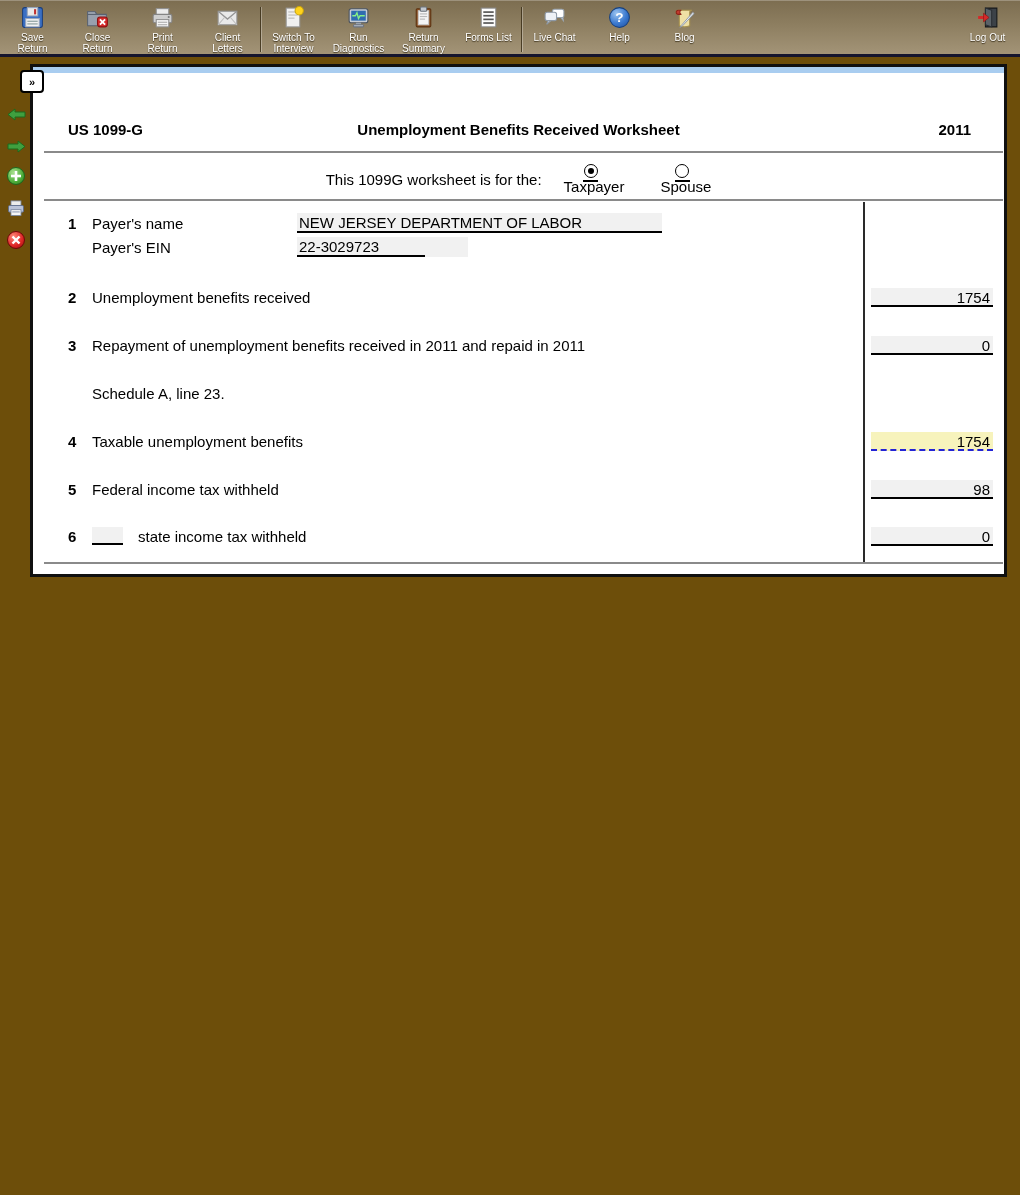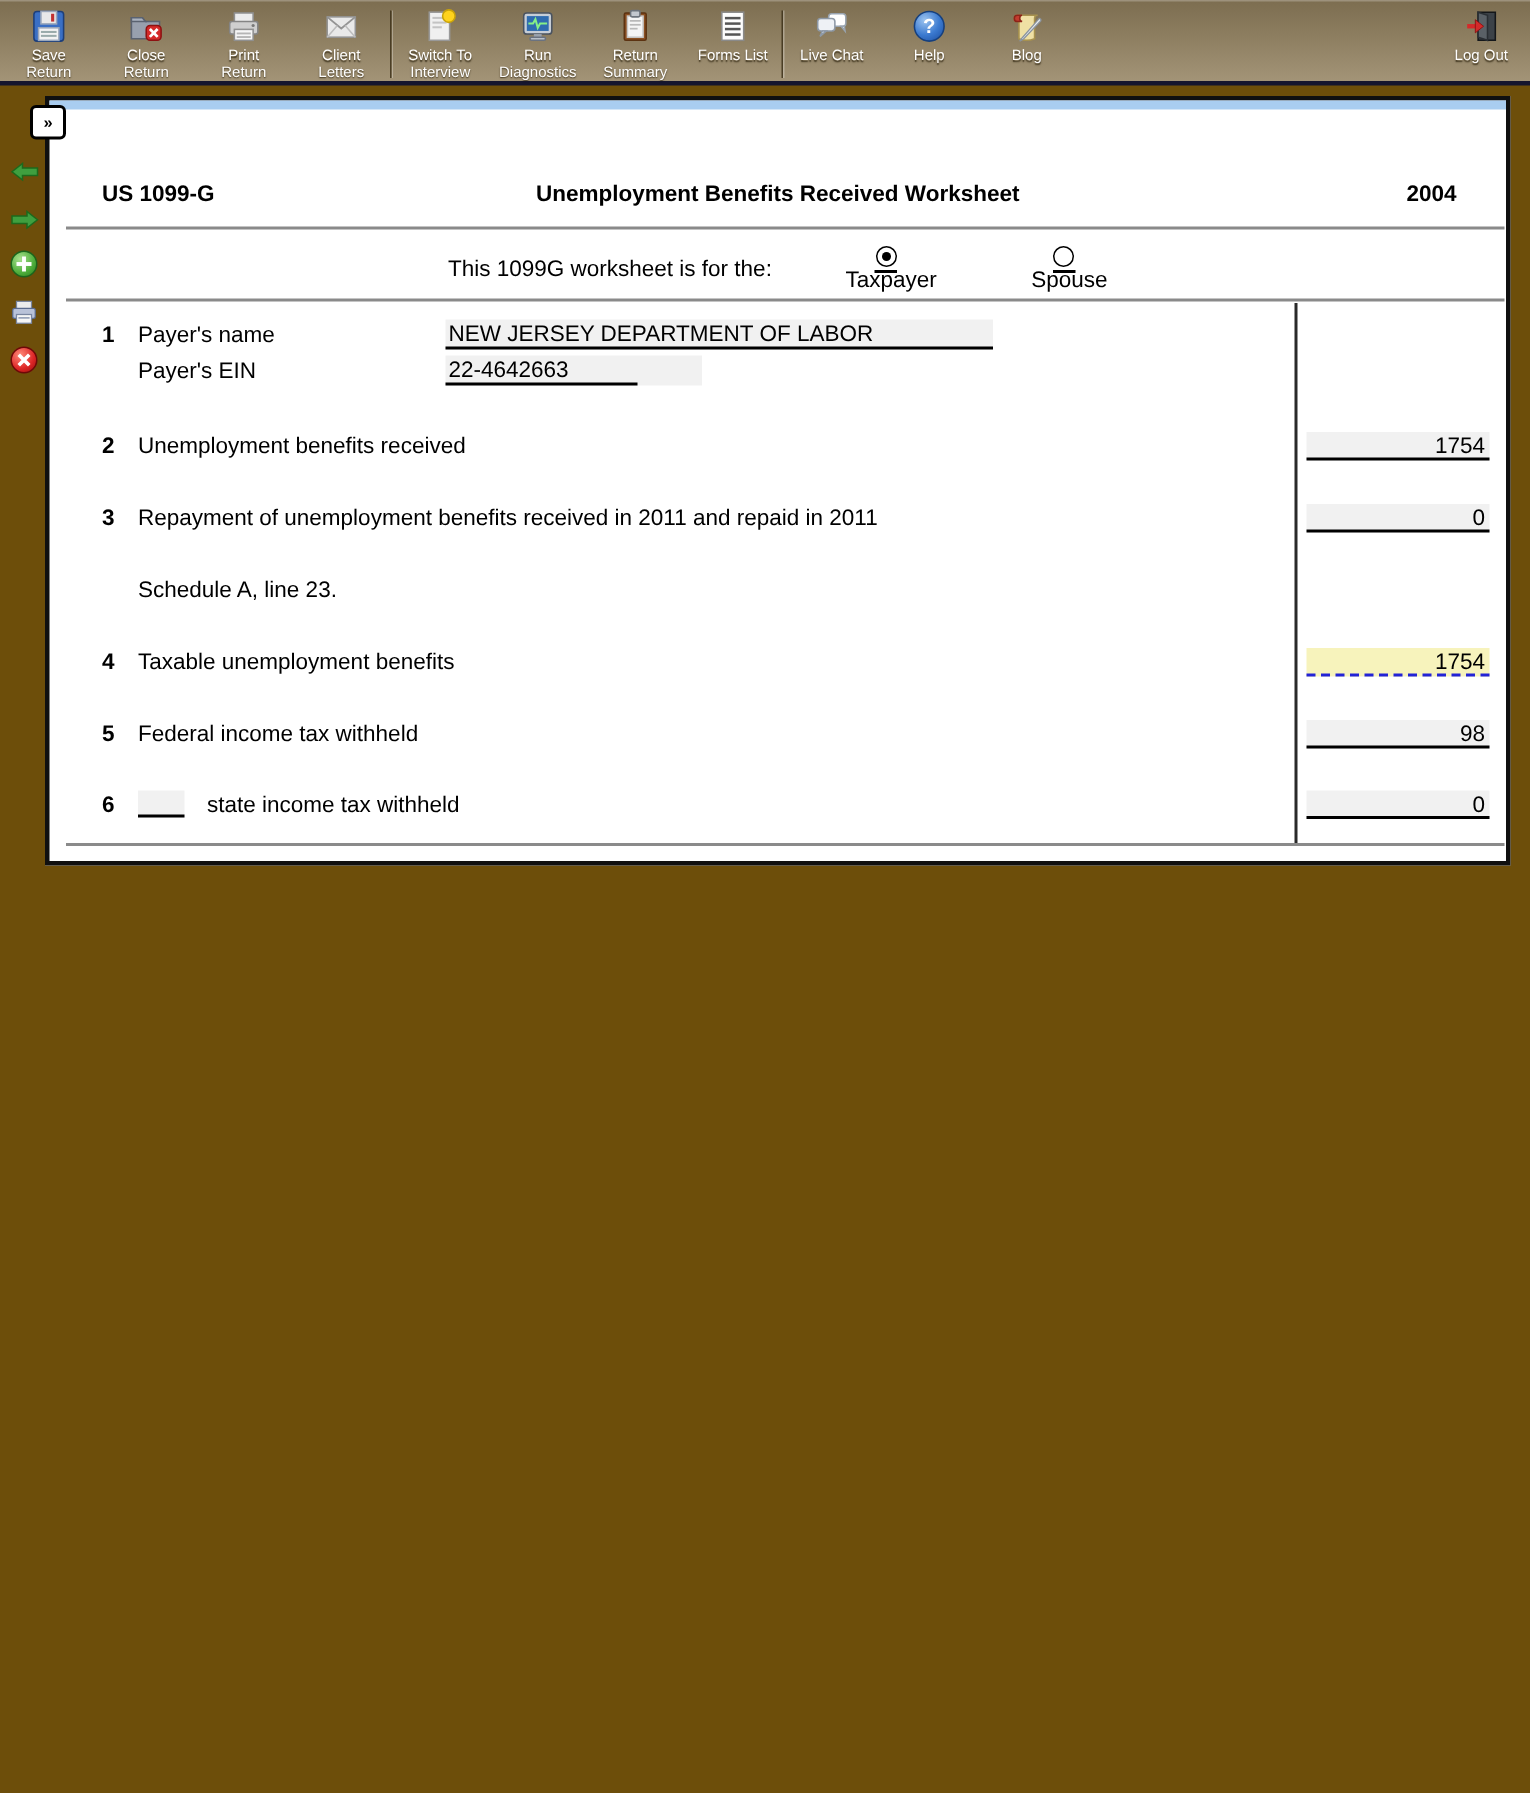--- a/index.html
+++ b/index.html
@@ -64,21 +64,21 @@
   .amt-field {
     position:absolute; left:838px; width:122px; height:19px;
     background:#f1f1f1; border-bottom:2px solid #000; box-sizing:border-box;
     font-size:15px; text-align:right; padding:1px 3px 0 16px;
   }
   .amt-field.hl { background:#f7f3bc; border-bottom:2px dashed #2323d6; }
 
   
   .selector-row {
     position:absolute; top:97px; left:0; width:100%;
-    display:flex; justify-content:center; align-items:center; font-size:15px;gap:27px;
+    display:flex; justify-content:center; align-items:center; font-size:15px;
   }
   .radio-group { display:inline-flex; align-items:center; cursor:pointer;flex-direction:column; }
   .radio {
     position:relative; display:inline-block; width:12px; height:12px;
     border:1.5px solid #000; border-radius:50%; margin-right:7px;
   }
   .radio::after {
     content:""; position:absolute; left:-1.5px; bottom:-5px; width:15px; height:2px; background:#000;
   }
   .radio.selected::before {
@@ -306,21 +306,21 @@
 
 <div class="collapse-tab">
   <span>»</span>
 </div>
 
 <div class="form-panel">
   <div class="blue-strip"></div>
 
   <div class="abs t15 bold" style="left:35px; top:54px;">US 1099-G</div>
   <div class="abs t15 bold" style="left:0; top:54px; width:100%; text-align:center;">Unemployment Benefits Received Worksheet</div>
-  <div class="abs t15 bold" style="top:54px; right:33px;">2004</div>
+  <div class="abs t15 bold" style="top:54px; right:33px;">2011</div>
 
   <div class="hrule" style="top:84px;"></div>
 
   <div class="selector-row">
     <span>This 1099G worksheet is for the:</span>
     <span class="radio-group" style="margin-left:22px;">
       <span class="radio selected"></span>
       <span>Taxpayer</span>
     </span>
     <span class="radio-group" style="margin-left:36px;">
@@ -331,21 +331,21 @@
 
   <div class="hrule" style="top:132px;"></div>
 
   <div class="vsep"></div>
 
   <div class="abs t15 bold" style="left:35px; top:148px;">1</div>
   <div class="abs t15" style="left:59px; top:148px;">Payer's name</div>
   <div class="txt-field" style="left:264px; top:146px; width:365px;">NEW JERSEY DEPARTMENT OF LABOR</div>
   <div class="abs t15" style="left:59px; top:172px;">Payer's EIN</div>
   <div class="ein-wrap" style="left:264px; top:170px; width:171px;">
-    <div class="val">22-4642663</div>
+    <div class="val">22-3029723</div>
     <div class="ein-underline"></div>
   </div>
 
   <div class="abs t15 bold" style="left:35px; top:222px;">2</div>
   <div class="abs t15" style="left:59px; top:222px;">Unemployment benefits received</div>
   <div class="amt-field" style="top:221px;">1754</div>
 
   <div class="abs t15 bold" style="left:35px; top:270px;">3</div>
   <div class="abs t15" style="left:59px; top:270px;">Repayment of unemployment benefits received in 2011 and repaid in 2011</div>
   <div class="abs t15" style="left:59px; top:318px;">Schedule A,  line 23.</div>

